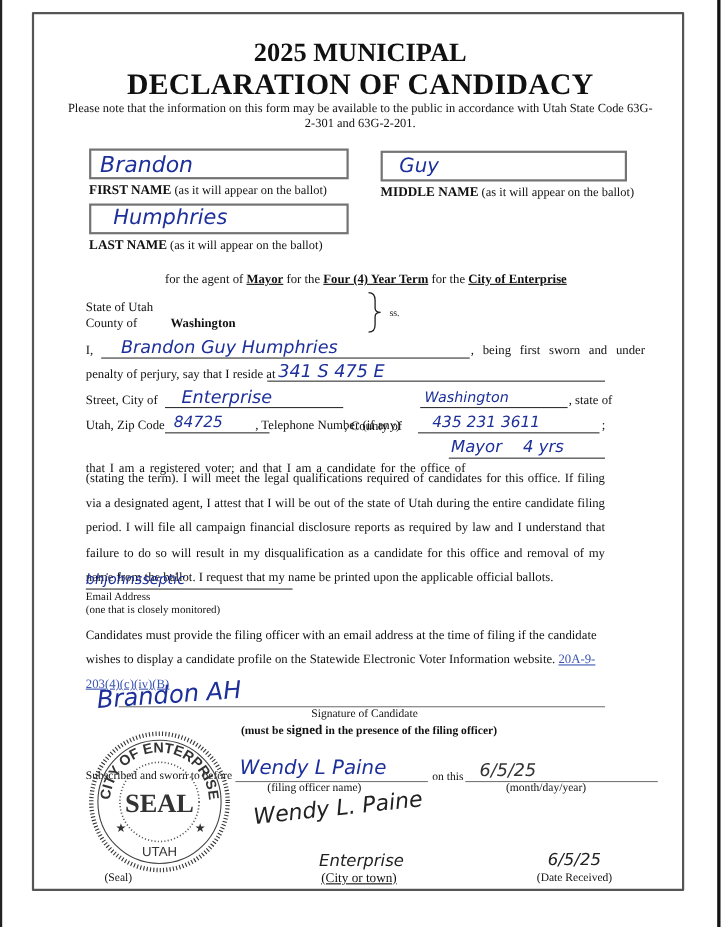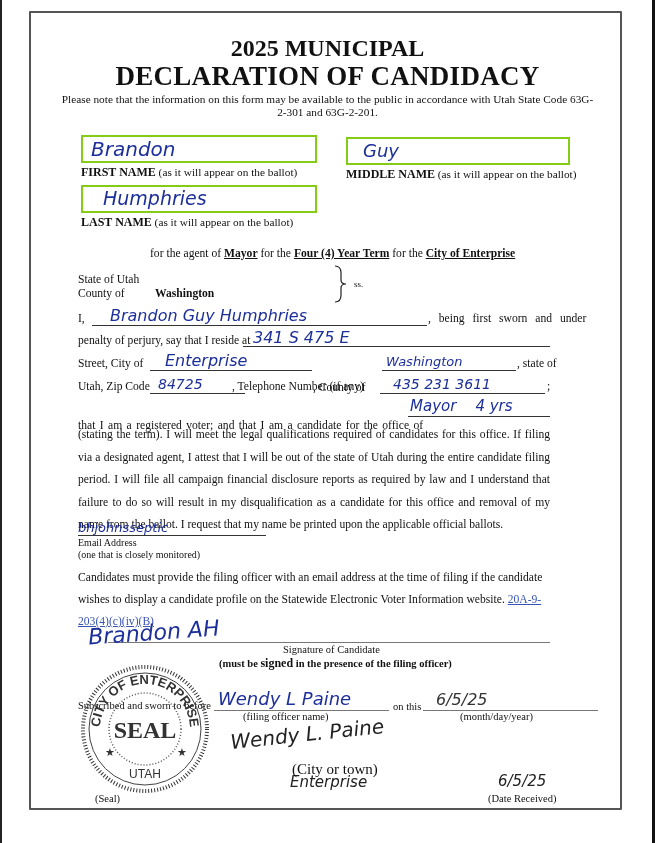--- a/index.html
+++ b/index.html
@@ -6,21 +6,21 @@
   body { width: 655px; height: 843px; position: relative; overflow: hidden;
          font-family: "Liberation Serif", serif; color: #111; }
   .edge-left { position: absolute; left: 0; top: 0; width: 2px; height: 843px; background: #222; }
   .edge-right { position: absolute; left: 652px; top: 0; width: 3px; height: 843px; background: #111; }
   .frame { position: absolute; left: 29px; top: 11px; width: 593px; height: 799px;
            border: 2px solid #555; border-radius: 1px; box-sizing: border-box; }
   .abs { position: absolute; white-space: nowrap; }
   .title1 { left: 0; width: 655px; top: 35px; text-align: center; font-weight: bold; font-size: 24px; }
   .title2 { left: 0; width: 655px; top: 61px; text-align: center; font-weight: bold; font-size: 27px; letter-spacing: 0.3px; }
   .note { left: 60px; width: 535px; top: 93px; text-align: center; font-size: 11.3px; line-height: 13px; white-space: normal; }
-  .box { position: absolute; border: 2px solid #84cc16; box-sizing: border-box; }
+  .box { position: absolute; border: 2px solid #737373; box-sizing: border-box; }
   .label { font-size: 11.3px; }
   .label b { font-size: 12px; }
   .body-text { font-size: 11.6px; }
   .fill-line { position: absolute; border-bottom: 1px solid #333; height: 0; }
   .hw { position: absolute; white-space: nowrap; font-family: "DejaVu Sans", sans-serif; color: #1d2f9a; font-style: italic; }
   .u { text-decoration: underline; font-weight: bold; }
   .link { color: #3a55b4; text-decoration: underline; }
   .seal { position: absolute; left: 80px; top: 664px; width: 130px; height: 130px; }
 </style>
 </head>
@@ -108,21 +108,21 @@
 <div class="hw" style="left:218px; top:688px; font-size:18px;">Wendy L Paine</div>
 <div class="abs" style="left:243px; top:711px; font-size:10.5px;">(filing officer name)</div>
 <div class="hw" style="left:230px; top:722px; font-size:20px; color:#222; transform:rotate(-6deg);">Wendy L. Paine</div>
 <div class="abs" style="left:393px; top:701px; font-size:10.5px;">on this</div>
 <div class="fill-line" style="left:423px; top:710px; width:175px; border-bottom-color:#777;"></div>
 <div class="hw" style="left:436px; top:690px; font-size:16px; color:#333;">6/5/25</div>
 <div class="abs" style="left:460px; top:711px; font-size:10.5px;">(month/day/year)</div>
 
 <div class="abs" style="left:95px; top:793px; font-size:10.5px;">(Seal)</div>
 <div class="hw" style="left:290px; top:773px; font-size:15px; color:#222;">Enterprise</div>
-<div class="abs" style="left:292px; top:761px; font-size:15px;">(City or town)</div>
+<div class="abs" style="left:292px; top:791px; font-size:12px;text-decoration:underline;">(City or town)</div>
 <div class="hw" style="left:498px; top:772px; font-size:15px; color:#222;">6/5/25</div>
 <div class="abs" style="left:488px; top:793px; font-size:10.5px;">(Date Received)</div>
 
 <svg class="seal" viewBox="0 0 130 130">
   <circle cx="65" cy="65" r="62" fill="none" stroke="#333" stroke-width="4" stroke-dasharray="1 2"></circle>
   <circle cx="65" cy="65" r="56" fill="none" stroke="#444" stroke-width="1"></circle>
   <circle cx="65" cy="65" r="36" fill="none" stroke="#555" stroke-width="1.5" stroke-dasharray="1 2"></circle>
   <defs>
     <path id="sealTopArc" d="M 20 65 A 45 45 0 0 1 110 65"></path>
     <path id="sealBottomArc" d="M 40 98 A 45 45 0 0 0 90 98"></path>

